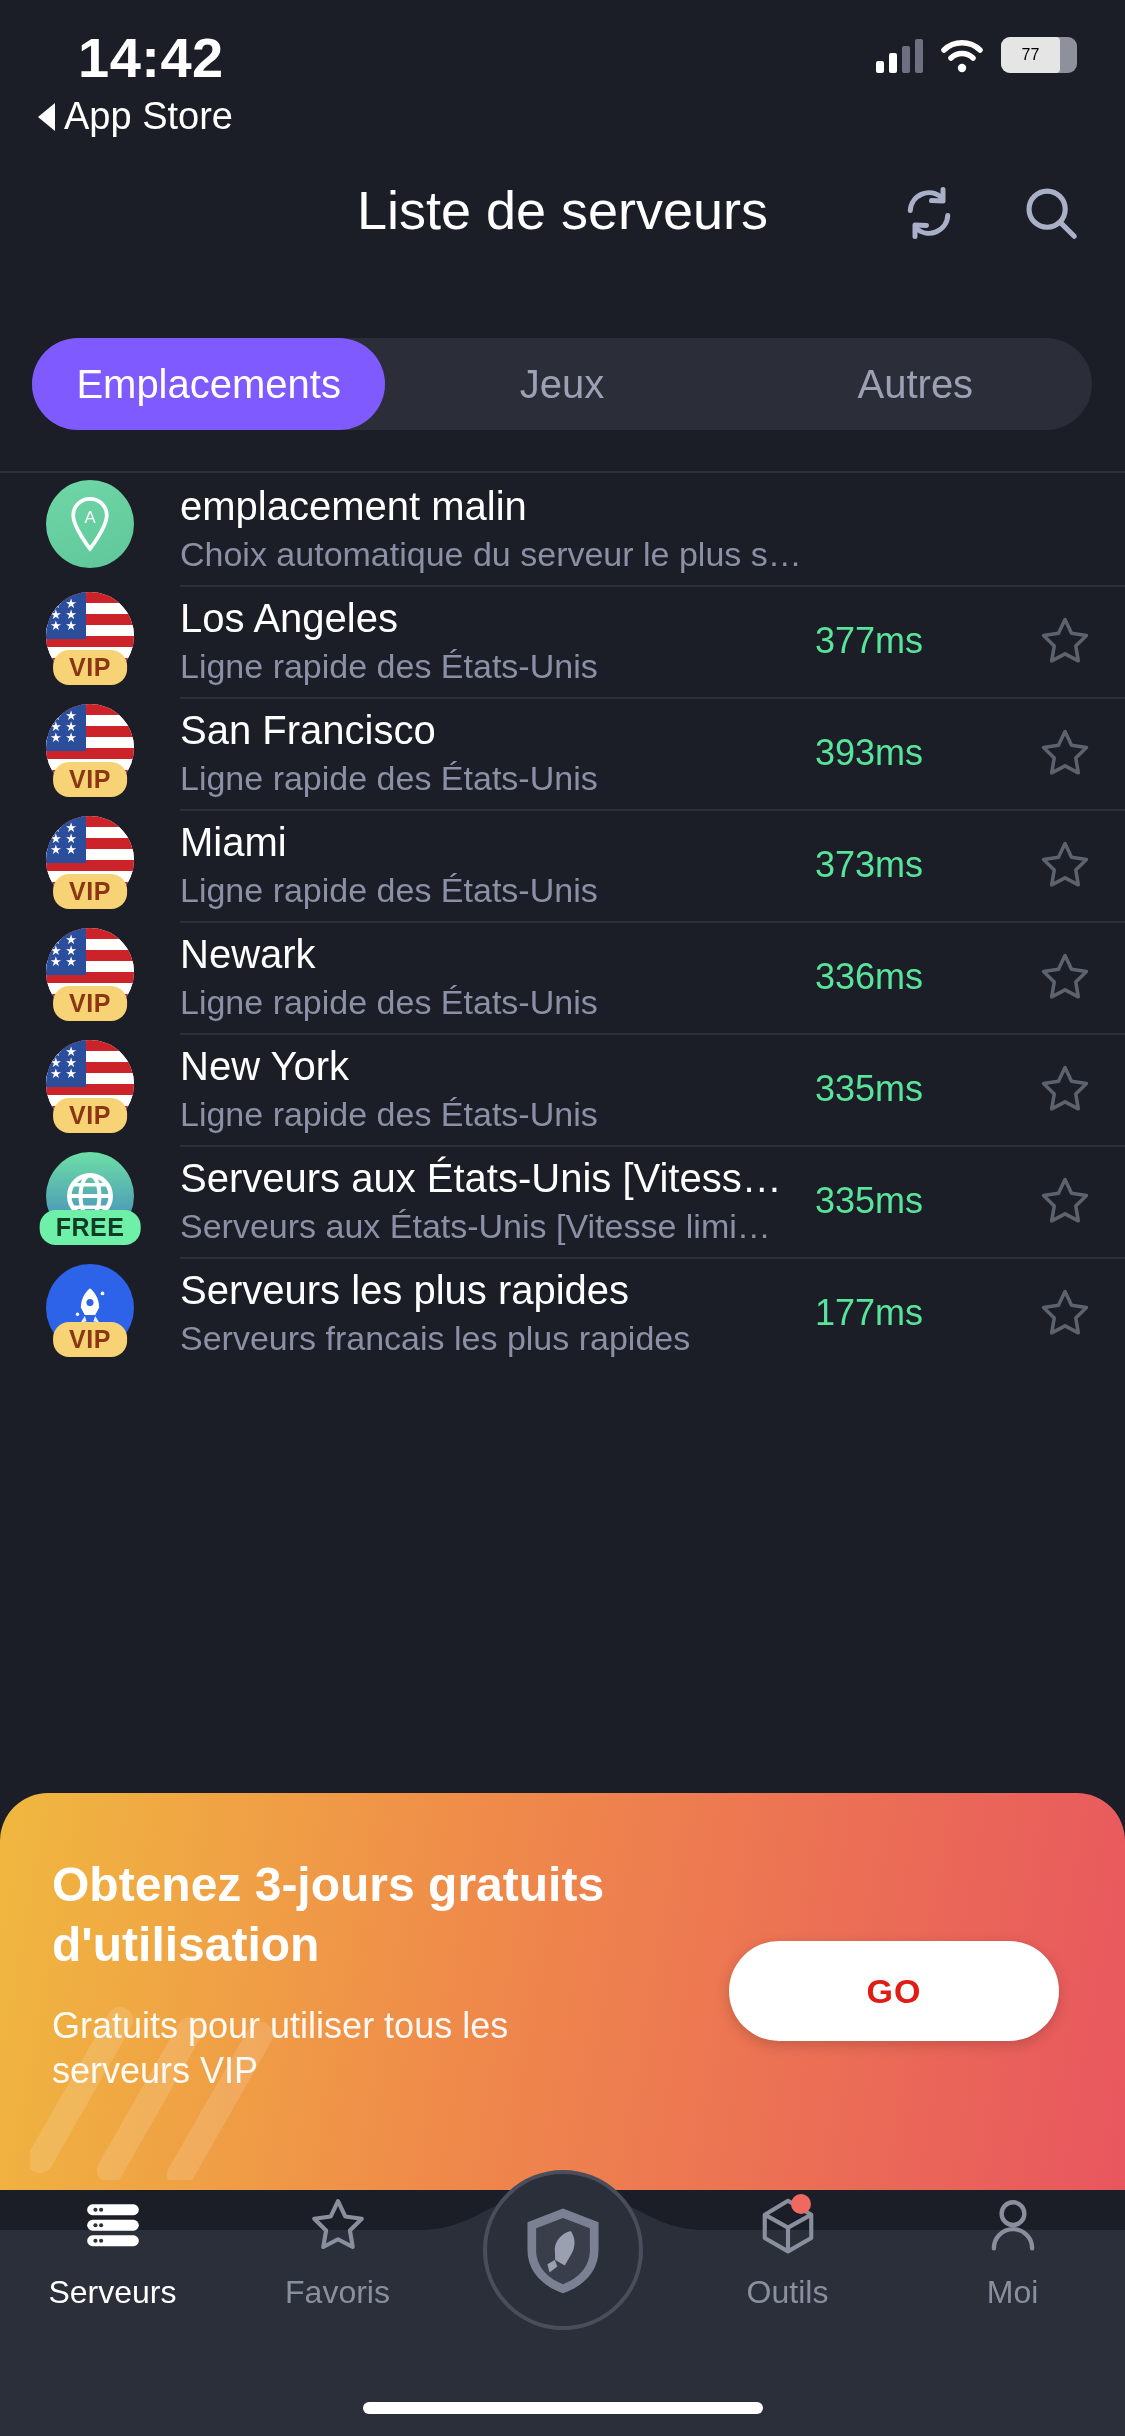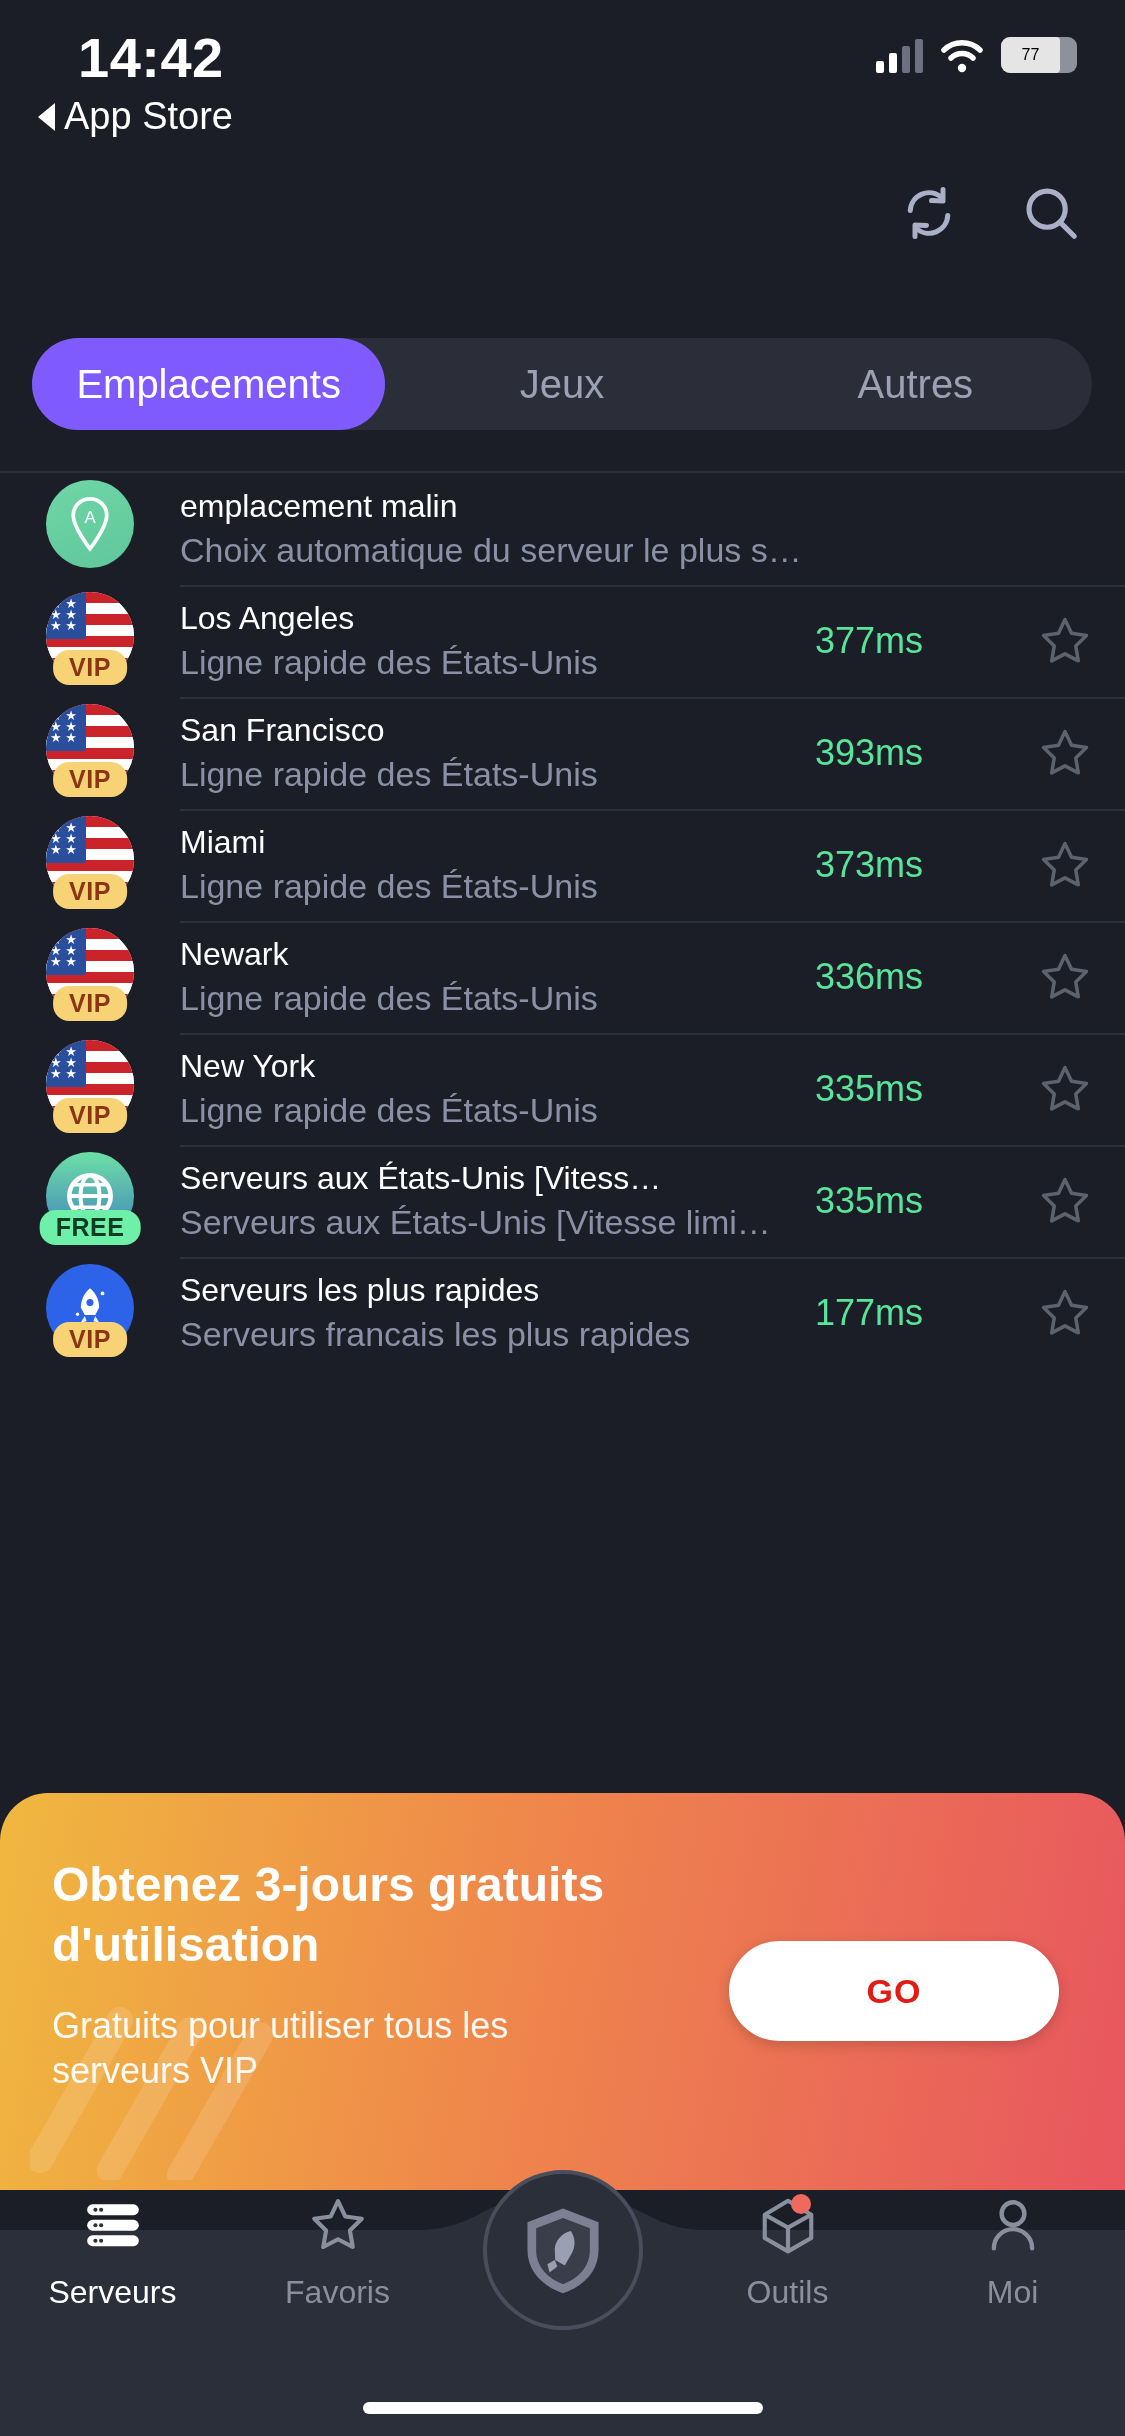--- a/index.html
+++ b/index.html
@@ -48,21 +48,21 @@
   .list { position:absolute; top:473px; left:0; width:1125px; height:1320px; overflow:hidden; }
   .row { position:relative; height:112px; display:flex; align-items:center; }
   .row .sep { position:absolute; left:180px; right:0; top:0; height:2px; background:#2c303b; }
   .row:first-child .sep { display:none; }
   .icon-wrap { position:relative; width:180px; min-width:180px; height:112px; display:flex; align-items:center; justify-content:center; }
   .badge-base { position:absolute; bottom:12px; left:50%; transform:translateX(-50%);
                 padding:3px 16px; border-radius:16px; font-size:25px; font-weight:700; letter-spacing:0.5px; }
   .badge-vip { background:#f7d375; color:#8a3612; }
   .badge-free { background:#6ef0a8; color:#0f3c24; }
   .row-text { flex:1; min-width:0; padding-right:10px; }
-  .row-title { font-size:32px; color:#ffffff; white-space:nowrap; overflow:hidden; text-overflow:ellipsis; line-height:1.15; }
+  .row-title { font-size:40px; color:#ffffff; white-space:nowrap; overflow:hidden; text-overflow:ellipsis; line-height:1.15; }
   .row-sub { font-size:34px; color:#8b90a6; white-space:nowrap; overflow:hidden; text-overflow:ellipsis; margin-top:6px; line-height:1.15; }
   .row-ping { width:190px; text-align:left; font-size:36px; color:#58e59b; }
   .row-star { width:120px; display:flex; align-items:center; justify-content:center; }
 
   
   .flag-us { width:88px;height:88px;border-radius:50%; overflow:hidden; position:relative; background:#fff; margin-top:-10px;}
   .flag-us .stripes { position:absolute; inset:0; background:repeating-linear-gradient(to bottom,#cc2229 0,#cc2229 12.5%,#fff 12.5%,#fff 25%); }
   .flag-us .canton { position:absolute; left:0; top:0; width:46%; height:53%; background:#2a4d9c; }
   .flag-us .canton::before{content:"★ ★\A★ ★\A★ ★"; white-space:pre; color:#fff; font-size:13px; line-height:11px; position:absolute; left:4px; top:6px;}
 
@@ -124,20 +124,21 @@
       </div>
       <div class="batt-shell">
         <div class="batt-fill">
             <span class="lvl">77</span>
           </div>
       </div>
     </div>
   </div>
 
   <div class="header">
+    <div class="header-title">Liste de serveurs</div>
     <div class="hdr-icons">
       <div class="icon-btn">
         <svg width="60" height="60" viewBox="0 0 24 24">
           <path d="M4.5 11a7.5 7.5 0 0 1 12.6-5.1" stroke="#a9b0c8" stroke-width="2" fill="none" stroke-linecap="round"></path>
           <path d="M19.5 13a7.5 7.5 0 0 1-12.6 5.1" stroke="#a9b0c8" stroke-width="2" fill="none" stroke-linecap="round"></path>
           <path d="M17.6 2.6 L17.6 7.2 L13 7" fill="none" stroke="#a9b0c8" stroke-width="2" stroke-linecap="round" stroke-linejoin="round"></path>
           <path d="M6.4 21.4 L6.4 16.8 L11 17" fill="none" stroke="#a9b0c8" stroke-width="2" stroke-linecap="round" stroke-linejoin="round"></path>
         </svg>
       </div>
       <div class="icon-btn">

